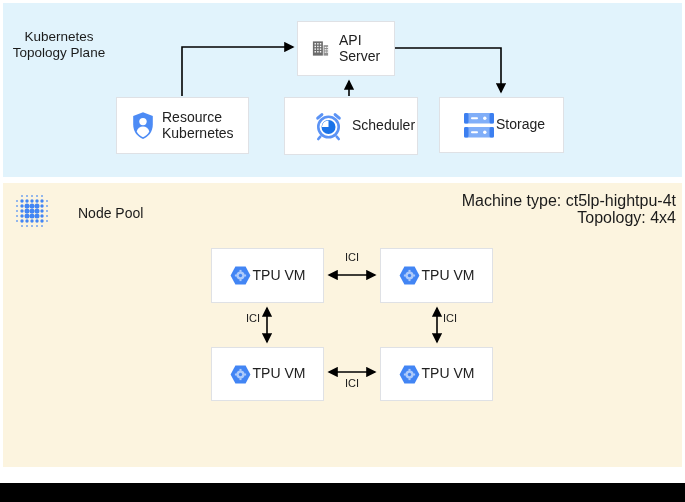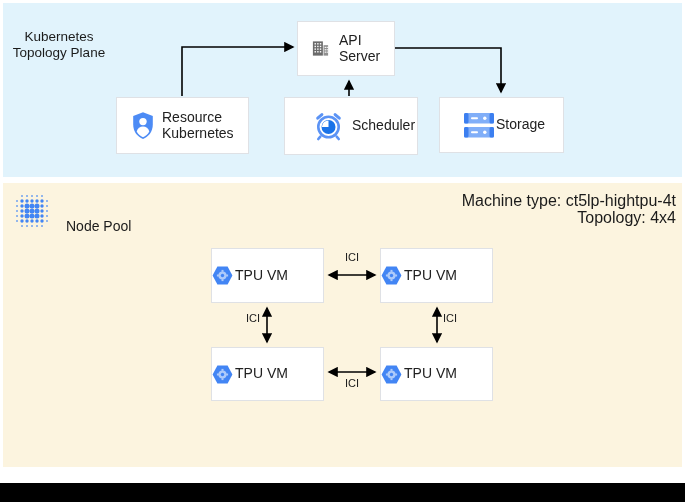--- a/index.html
+++ b/index.html
@@ -21,27 +21,27 @@
     display:flex;align-items:center;box-sizing:border-box;
   }
   .box .icon{flex:0 0 auto;display:flex;align-items:center;justify-content:center;}
   .node-label{font-size:14px;line-height:15.5px;color:#212121;white-space:nowrap;}
 
   .box.api-server{left:297px;top:21px;width:98px;height:55px;padding-left:13px;gap:9px;}
   .box.resource-controllers{left:116px;top:97px;width:133px;height:57px;padding-left:14px;gap:7px;}
   .box.scheduler{left:284px;top:97px;width:134px;height:58px;padding-left:28px;gap:8px;}
   .box.storage{left:439px;top:97px;width:125px;height:56px;padding-left:22px;}
 
-  .box.tpu{width:113px;height:55px;gap:2px;}
+  .box.tpu{width:113px;height:55px;justify-content:center;gap:2px;}
   .box.tpu-1{left:211px;top:248px;}
   .box.tpu-2{left:380px;top:248px;}
   .box.tpu-3{left:211px;top:347px;height:54px;}
   .box.tpu-4{left:380px;top:347px;height:54px;}
 
-  .node-pool-header{position:absolute;left:13px;top:192px;display:flex;align-items:flex-end;gap:15px;}
+  .node-pool-header{position:absolute;left:13px;top:192px;display:flex;align-items:center;gap:27px;}
   .node-pool-title{font-size:14px;color:#1b1b1b;}
   .machine-info{
     position:absolute;right:9px;top:192px;text-align:right;
     font-size:16px;line-height:17px;color:#1b1b1b;
   }
 
   .arrows{position:absolute;left:0;top:0;width:685px;height:502px;pointer-events:none;}
   .ici{position:absolute;font-size:11px;line-height:12px;color:#1b1b1b;}
   .ici.top{left:338px;top:251px;width:28px;text-align:center;}
   .ici.left{left:234px;top:312px;width:26px;text-align:right;}

